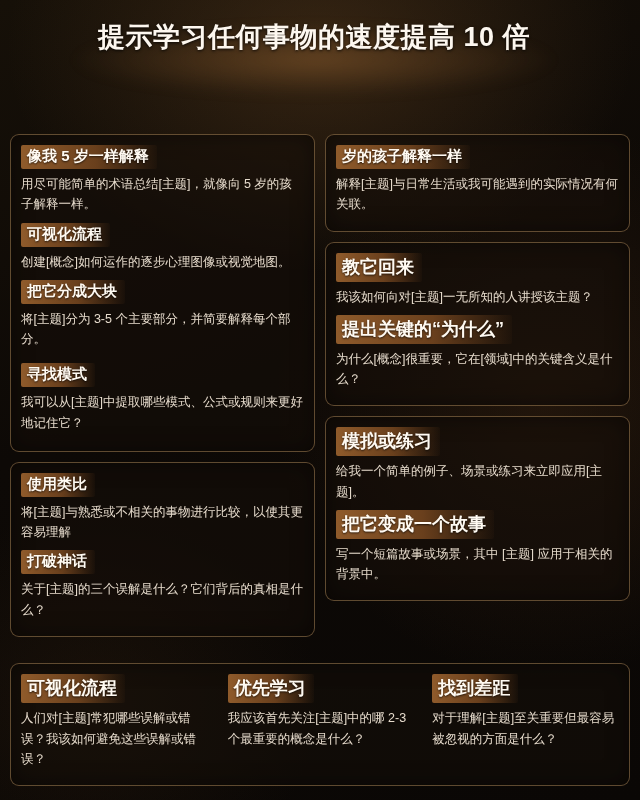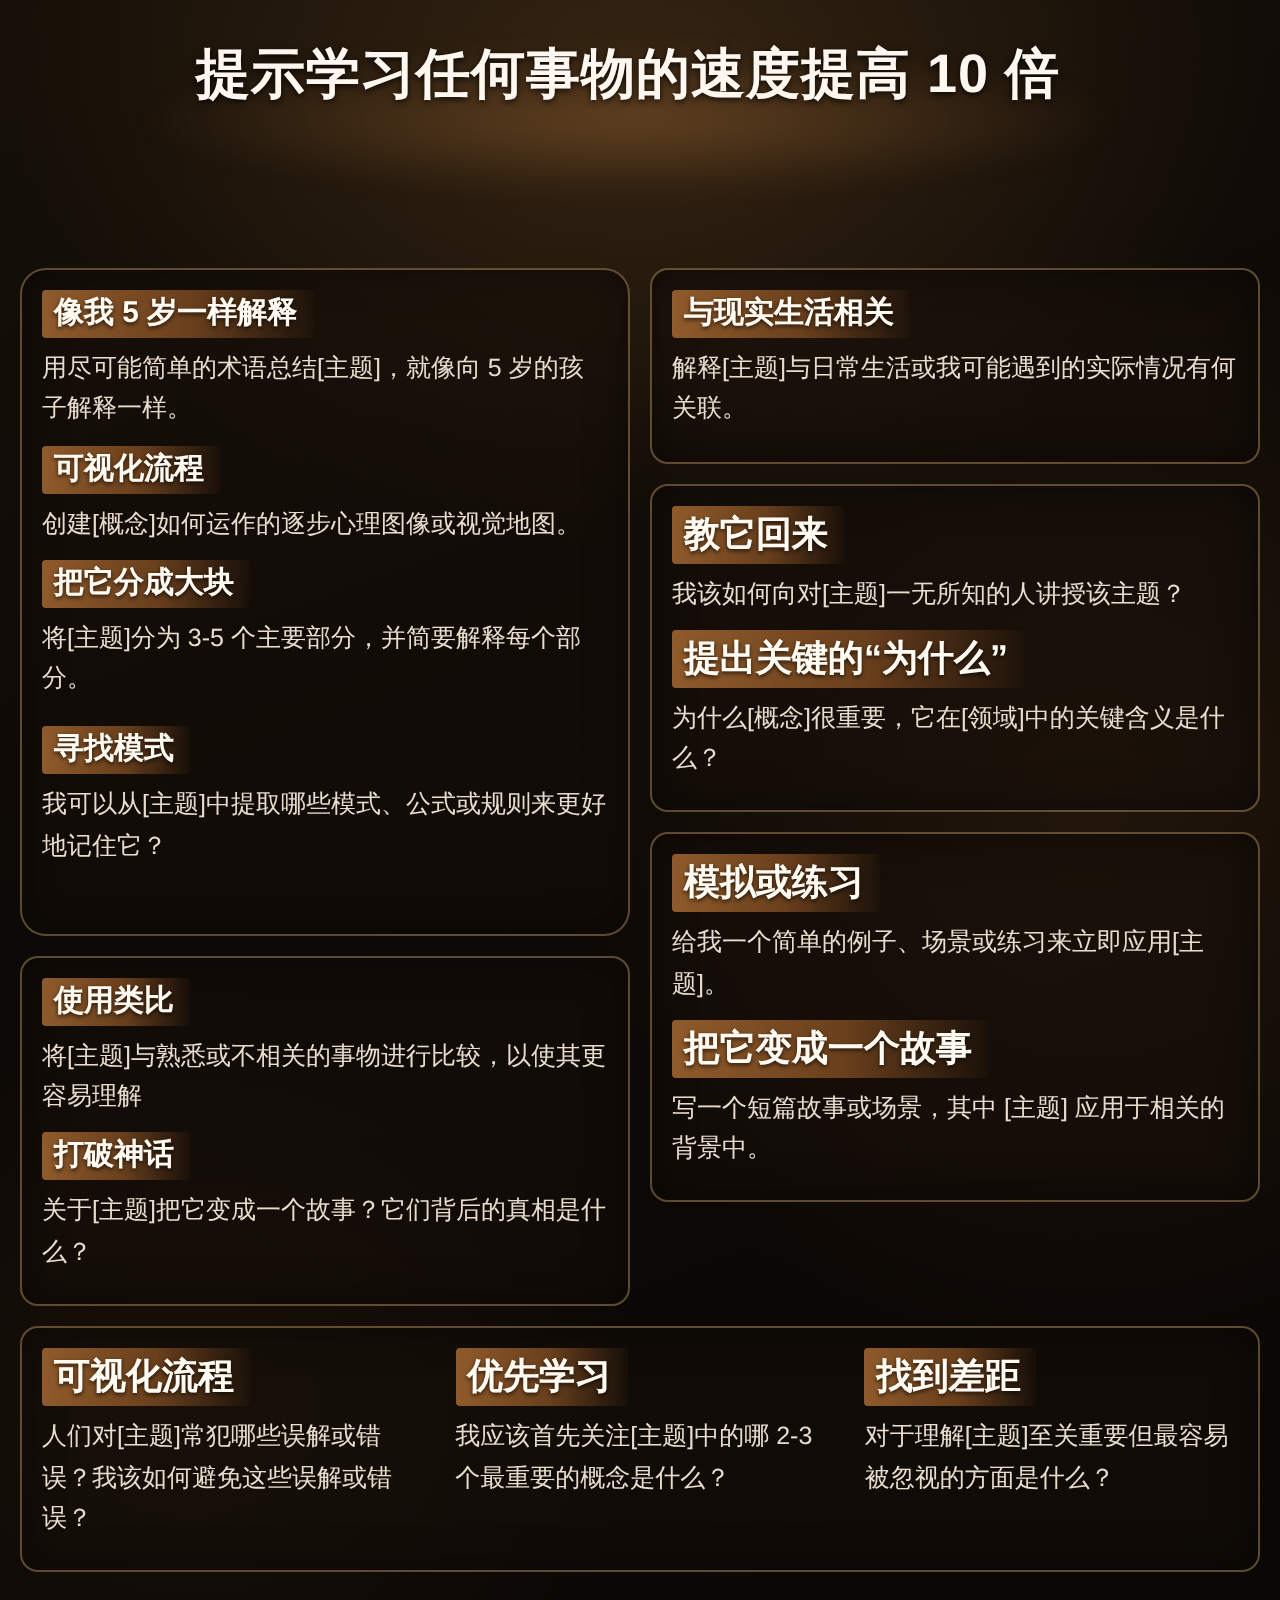--- a/index.html
+++ b/index.html
@@ -65,21 +65,21 @@
     flex-direction: column;
     gap: 10px;
   }
   .panel {
     border: 1px solid rgba(190,150,100,0.45);
     border-radius: 9px;
     background: rgba(22,15,9,0.55);
     padding: 8px 10px 10px 10px;
     box-shadow: inset 0 0 22px rgba(0,0,0,0.45);
   }
-  .panel.tall { padding-bottom: 28px; border-radius: 13px; }
+  .panel.tall { padding-bottom: 12px; }
   .card { margin-bottom: 4px; }
   .card:last-child { margin-bottom: 0; }
   .hl {
     display: inline-block;
     font-size: 15px;
     font-weight: bold;
     color: #fffaf2;
     padding: 2px 8px 3px 6px;
     margin: 2px 0 5px 0;
     background: linear-gradient(90deg, rgba(150,95,45,0.95) 0%, rgba(120,72,32,0.85) 55%, rgba(60,36,16,0.15) 100%);
@@ -146,31 +146,31 @@
         </div>
       </div>
 
       <div class="panel">
         <div class="card">
           <div class="hl">使用类比</div>
           <div class="body">将[主题]与熟悉或不相关的事物进行比较，以使其更容易理解</div>
         </div>
         <div class="card">
           <div class="hl">打破神话</div>
-          <div class="body">关于[主题]把它变成一个故事？它们背后的真相是什么？</div>
+          <div class="body">关于[主题]的三个误解是什么？它们背后的真相是什么？</div>
         </div>
       </div>
 
     </div>
 
     <div class="col">
 
       <div class="panel">
         <div class="card">
-          <div class="hl">与现实生活相关</div>
+          <div class="hl">岁的孩子解释一样</div>
           <div class="body">解释[主题]与日常生活或我可能遇到的实际情况有何关联。</div>
         </div>
       </div>
 
       <div class="panel">
         <div class="card">
           <div class="hl sm">教它回来</div>
           <div class="body">我该如何向对[主题]一无所知的人讲授该主题？</div>
         </div>
         <div class="card">

